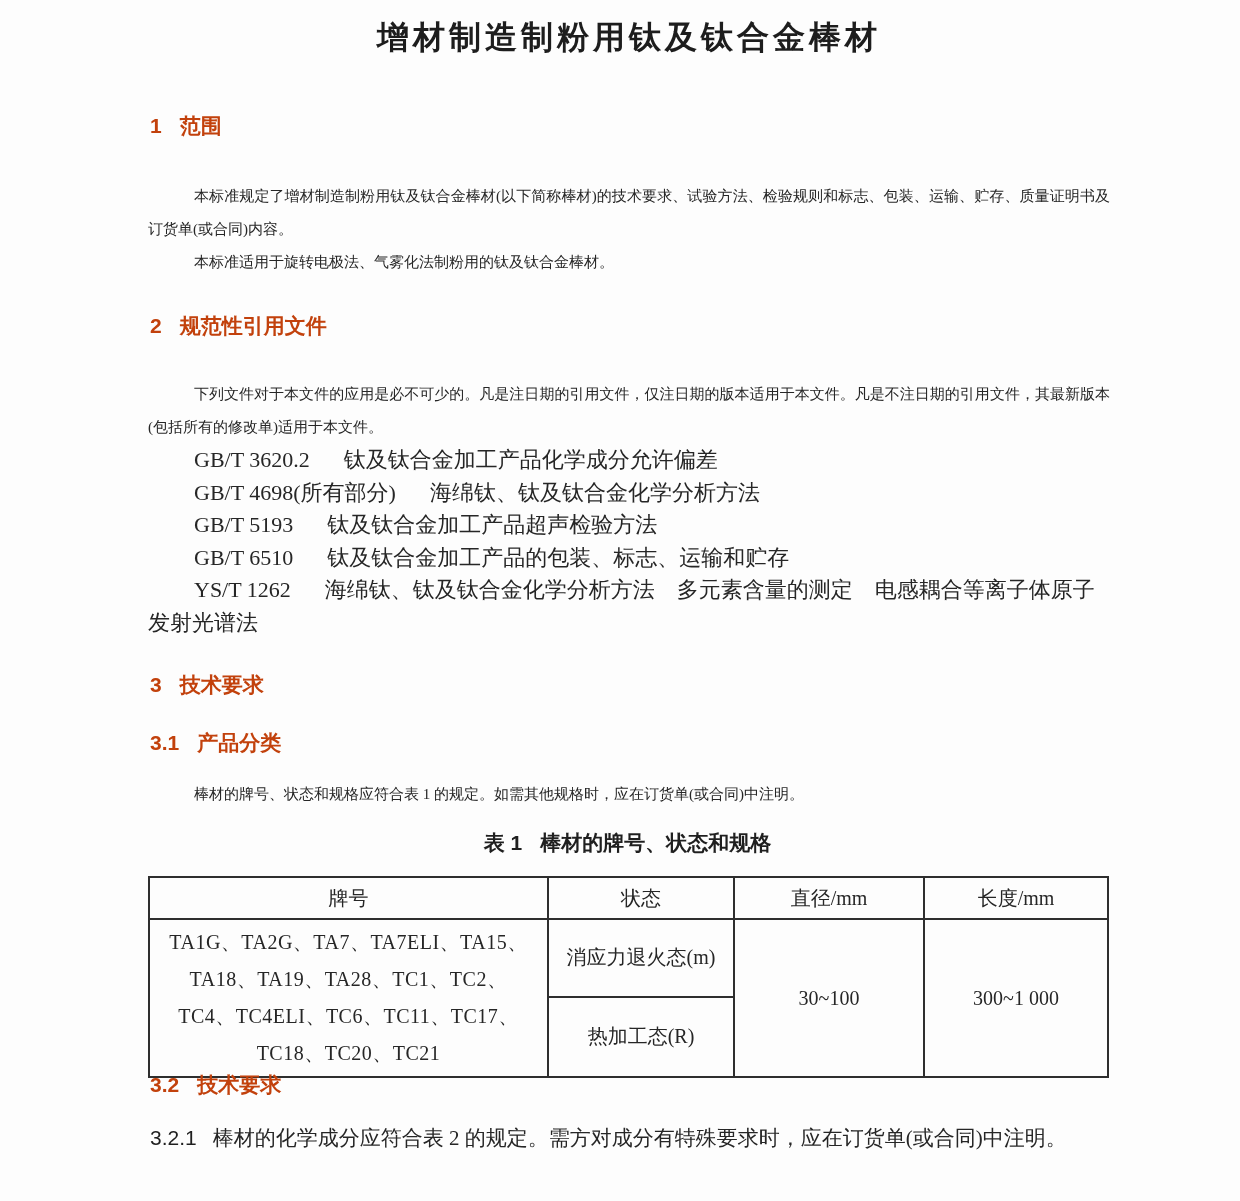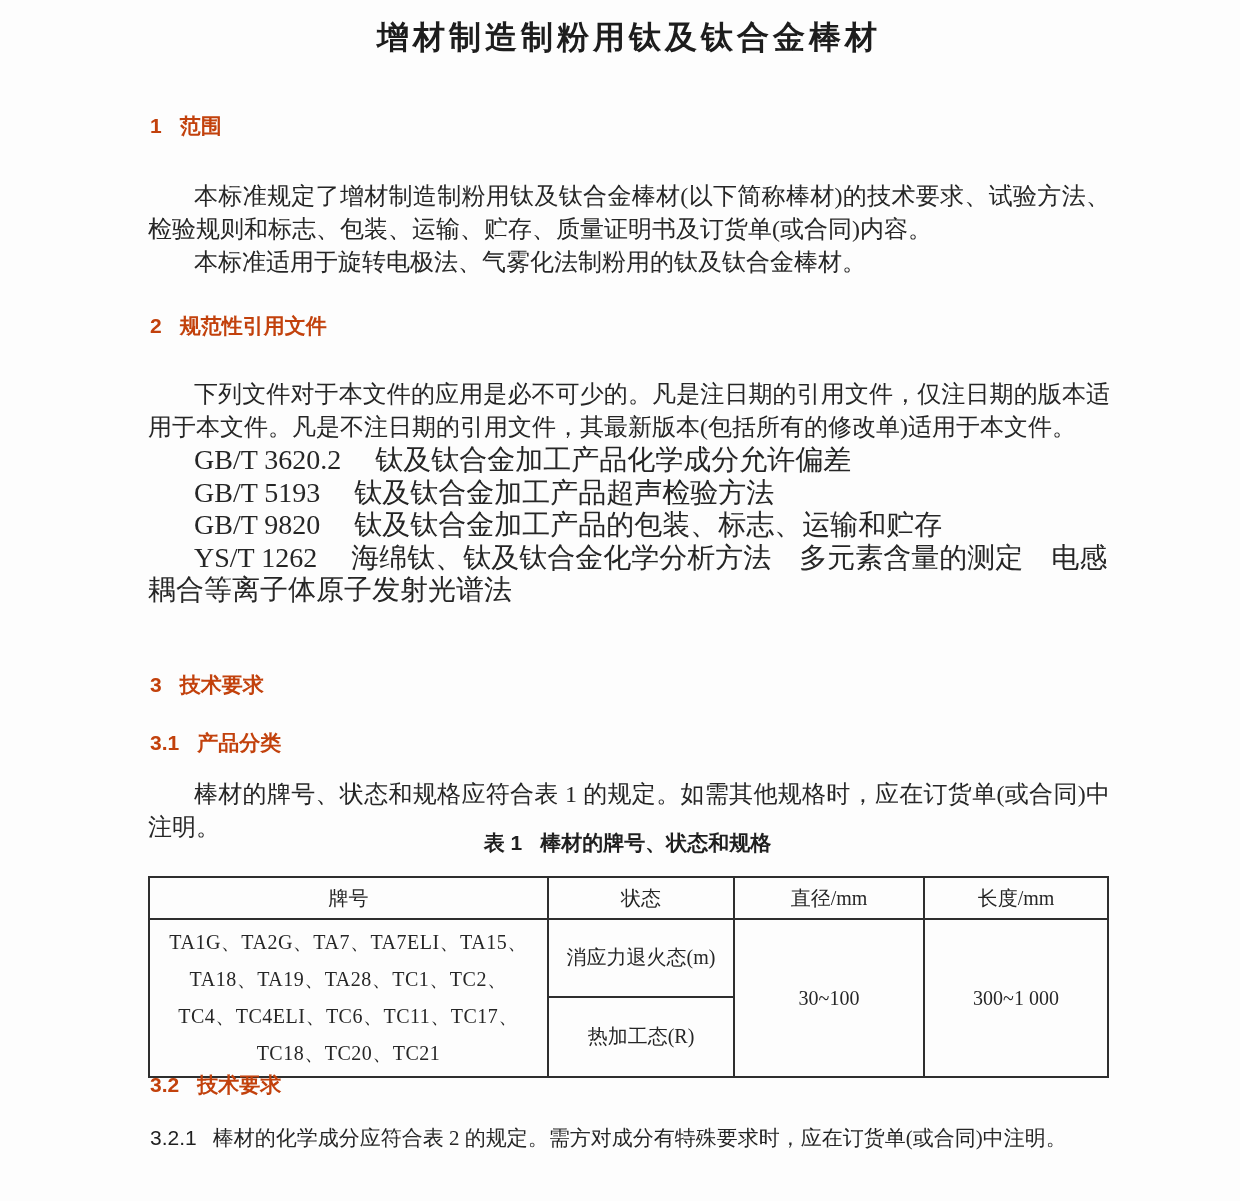--- a/index.html
+++ b/index.html
@@ -30,29 +30,29 @@
     font-family: "Liberation Sans", "DejaVu Sans", sans-serif;
     font-weight: bold;
     font-size: 21px;
     color: #c2410c;
     white-space: nowrap;
     line-height: 26px;
   }
   .heading .h-num { display: inline-block; margin-right: 18px; }
   .para {
     left: 148px; width: 962px;
-    font-size: 24px;
+    font-size: 15px;
     line-height: 33px;
     text-align: justify;
     text-indent: 46px;
     color: #262626;
   }
   .ref-list { left: 148px; width: 962px; }
   .ref-item {
-    font-size: 28px;
+    font-size: 22px;
     line-height: 32.6px;
     text-indent: 46px;
     text-align: left;
     color: #262626;
   }
   .ref-code { margin-right: 34px; }
   .tbl-caption {
     left: 148px; top: 829px; width: 959px;
     text-align: center;
     font-family: "Liberation Sans", "DejaVu Sans", sans-serif;
@@ -119,24 +119,27 @@
     <span class="h-num">2</span><span>规范性引用文件</span>
   </div>
 
   <div class="abs para" style="top:378px">下列文件对于本文件的应用是必不可少的。凡是注日期的引用文件，仅注日期的版本适用于本文件。凡是不注日期的引用文件，其最新版本(包括所有的修改单)适用于本文件。</div>
 
   <div class="abs ref-list" style="top:444px">
     <div class="ref-item">
       <span class="ref-code">GB/T 3620.2</span><span>钛及钛合金加工产品化学成分允许偏差</span>
     </div>
     <div class="ref-item">
+      <span class="ref-code">GB/T 4698(所有部分)</span><span>海绵钛、钛及钛合金化学分析方法</span>
+    </div>
+    <div class="ref-item">
       <span class="ref-code">GB/T 5193</span><span>钛及钛合金加工产品超声检验方法</span>
     </div>
     <div class="ref-item">
-      <span class="ref-code">GB/T 9820</span><span>钛及钛合金加工产品的包装、标志、运输和贮存</span>
+      <span class="ref-code">GB/T 6510</span><span>钛及钛合金加工产品的包装、标志、运输和贮存</span>
     </div>
     <div class="ref-item">
       <span class="ref-code">YS/T 1262</span><span>海绵钛、钛及钛合金化学分析方法　多元素含量的测定　电感耦合等离子体原子发射光谱法</span>
     </div>
   </div>
 
   <div class="abs heading" style="top:672px">
     <span class="h-num">3</span><span>技术要求</span>
   </div>
 

